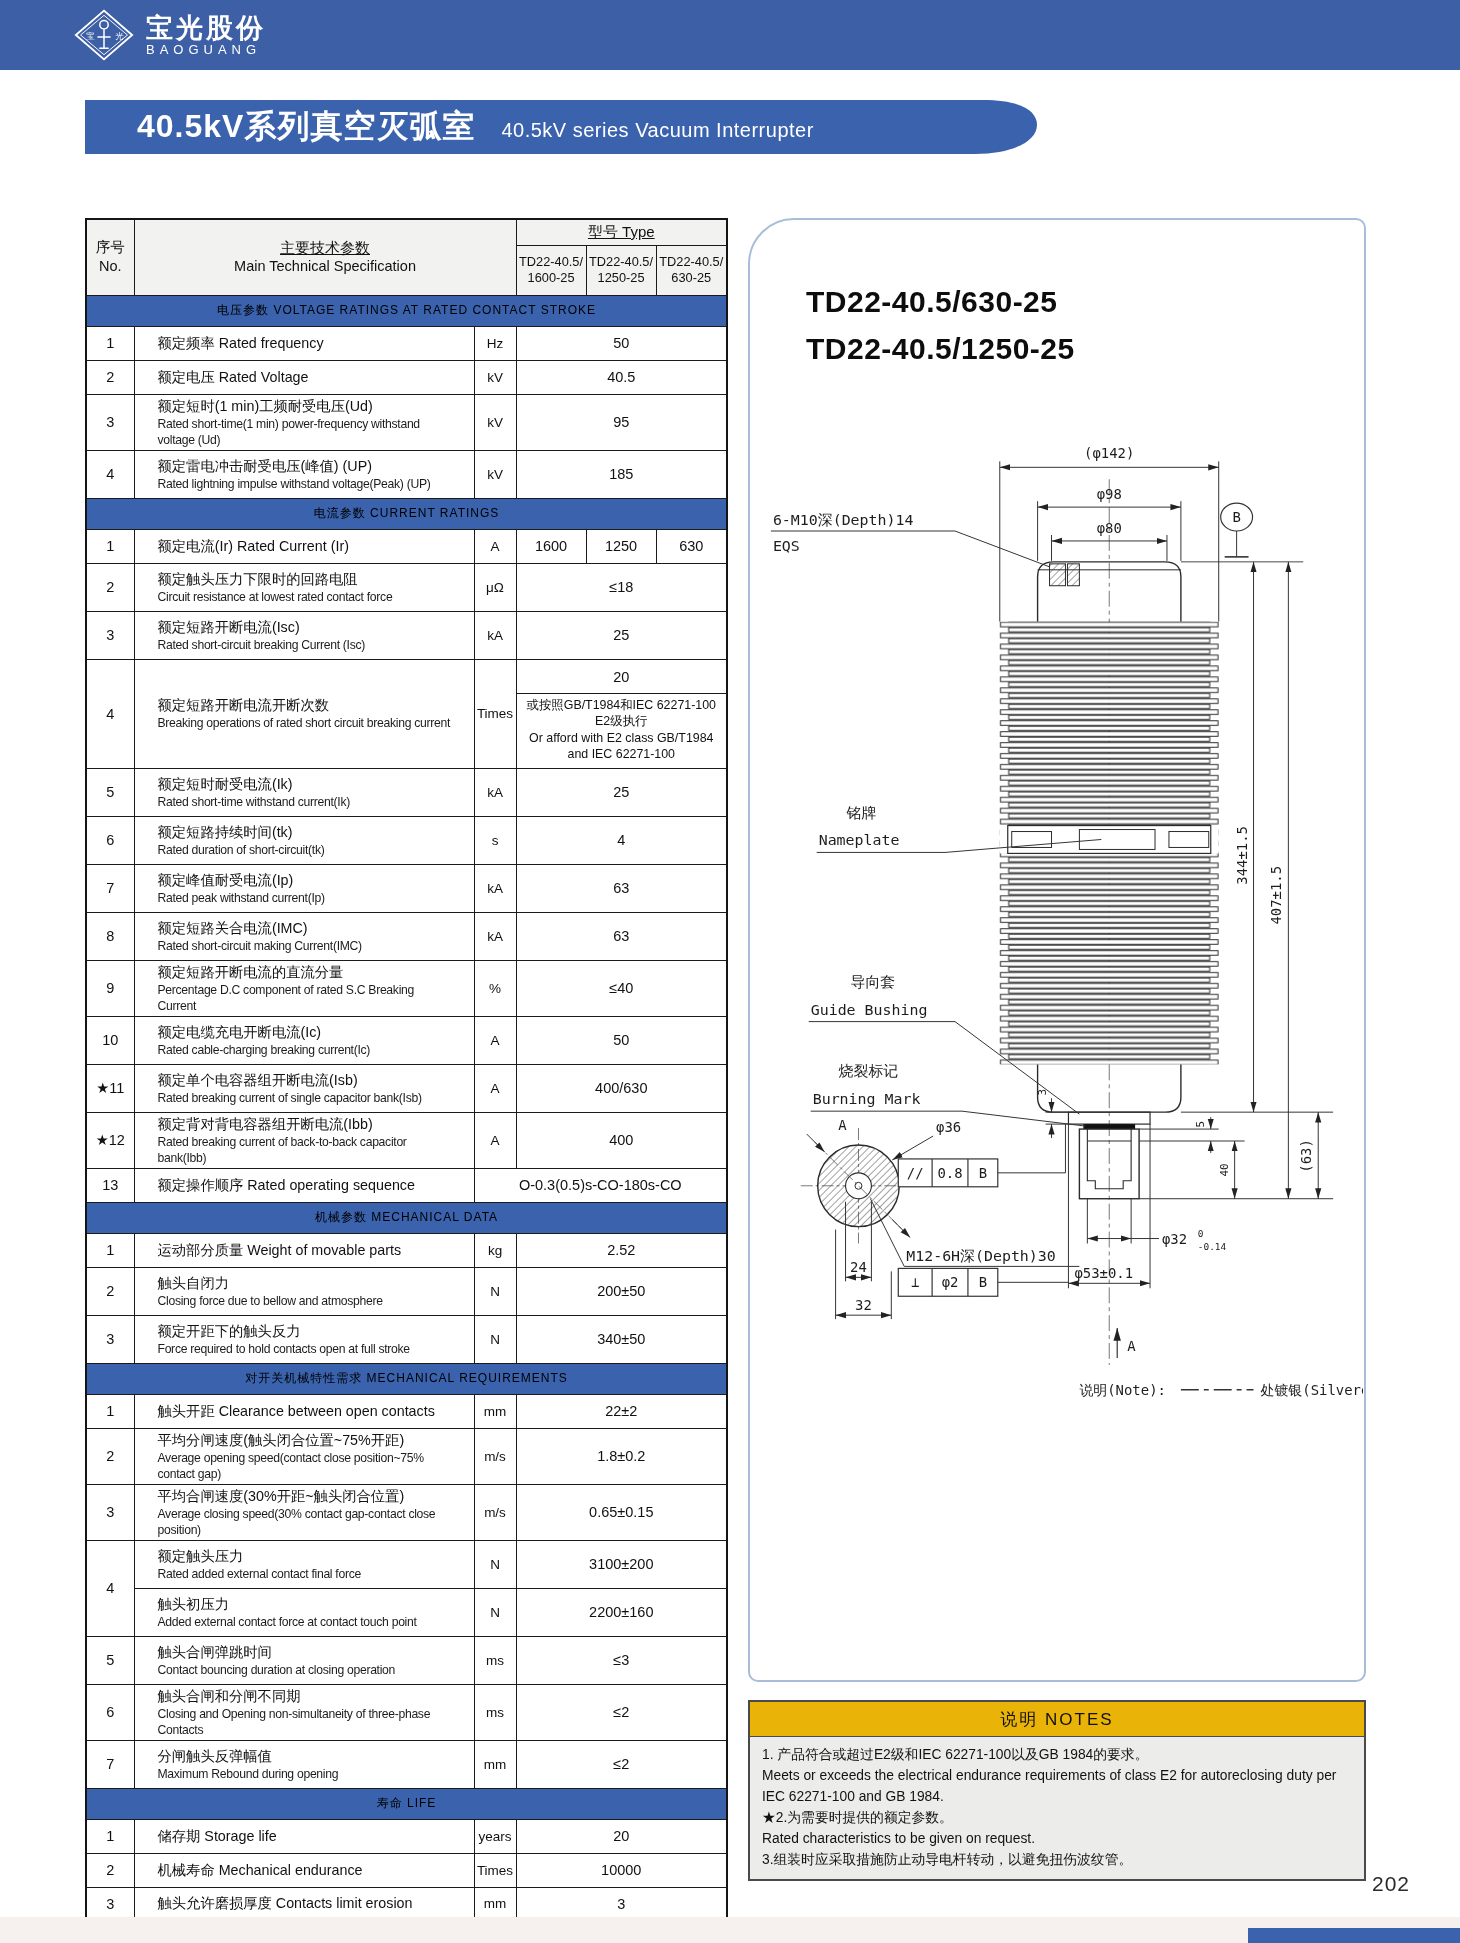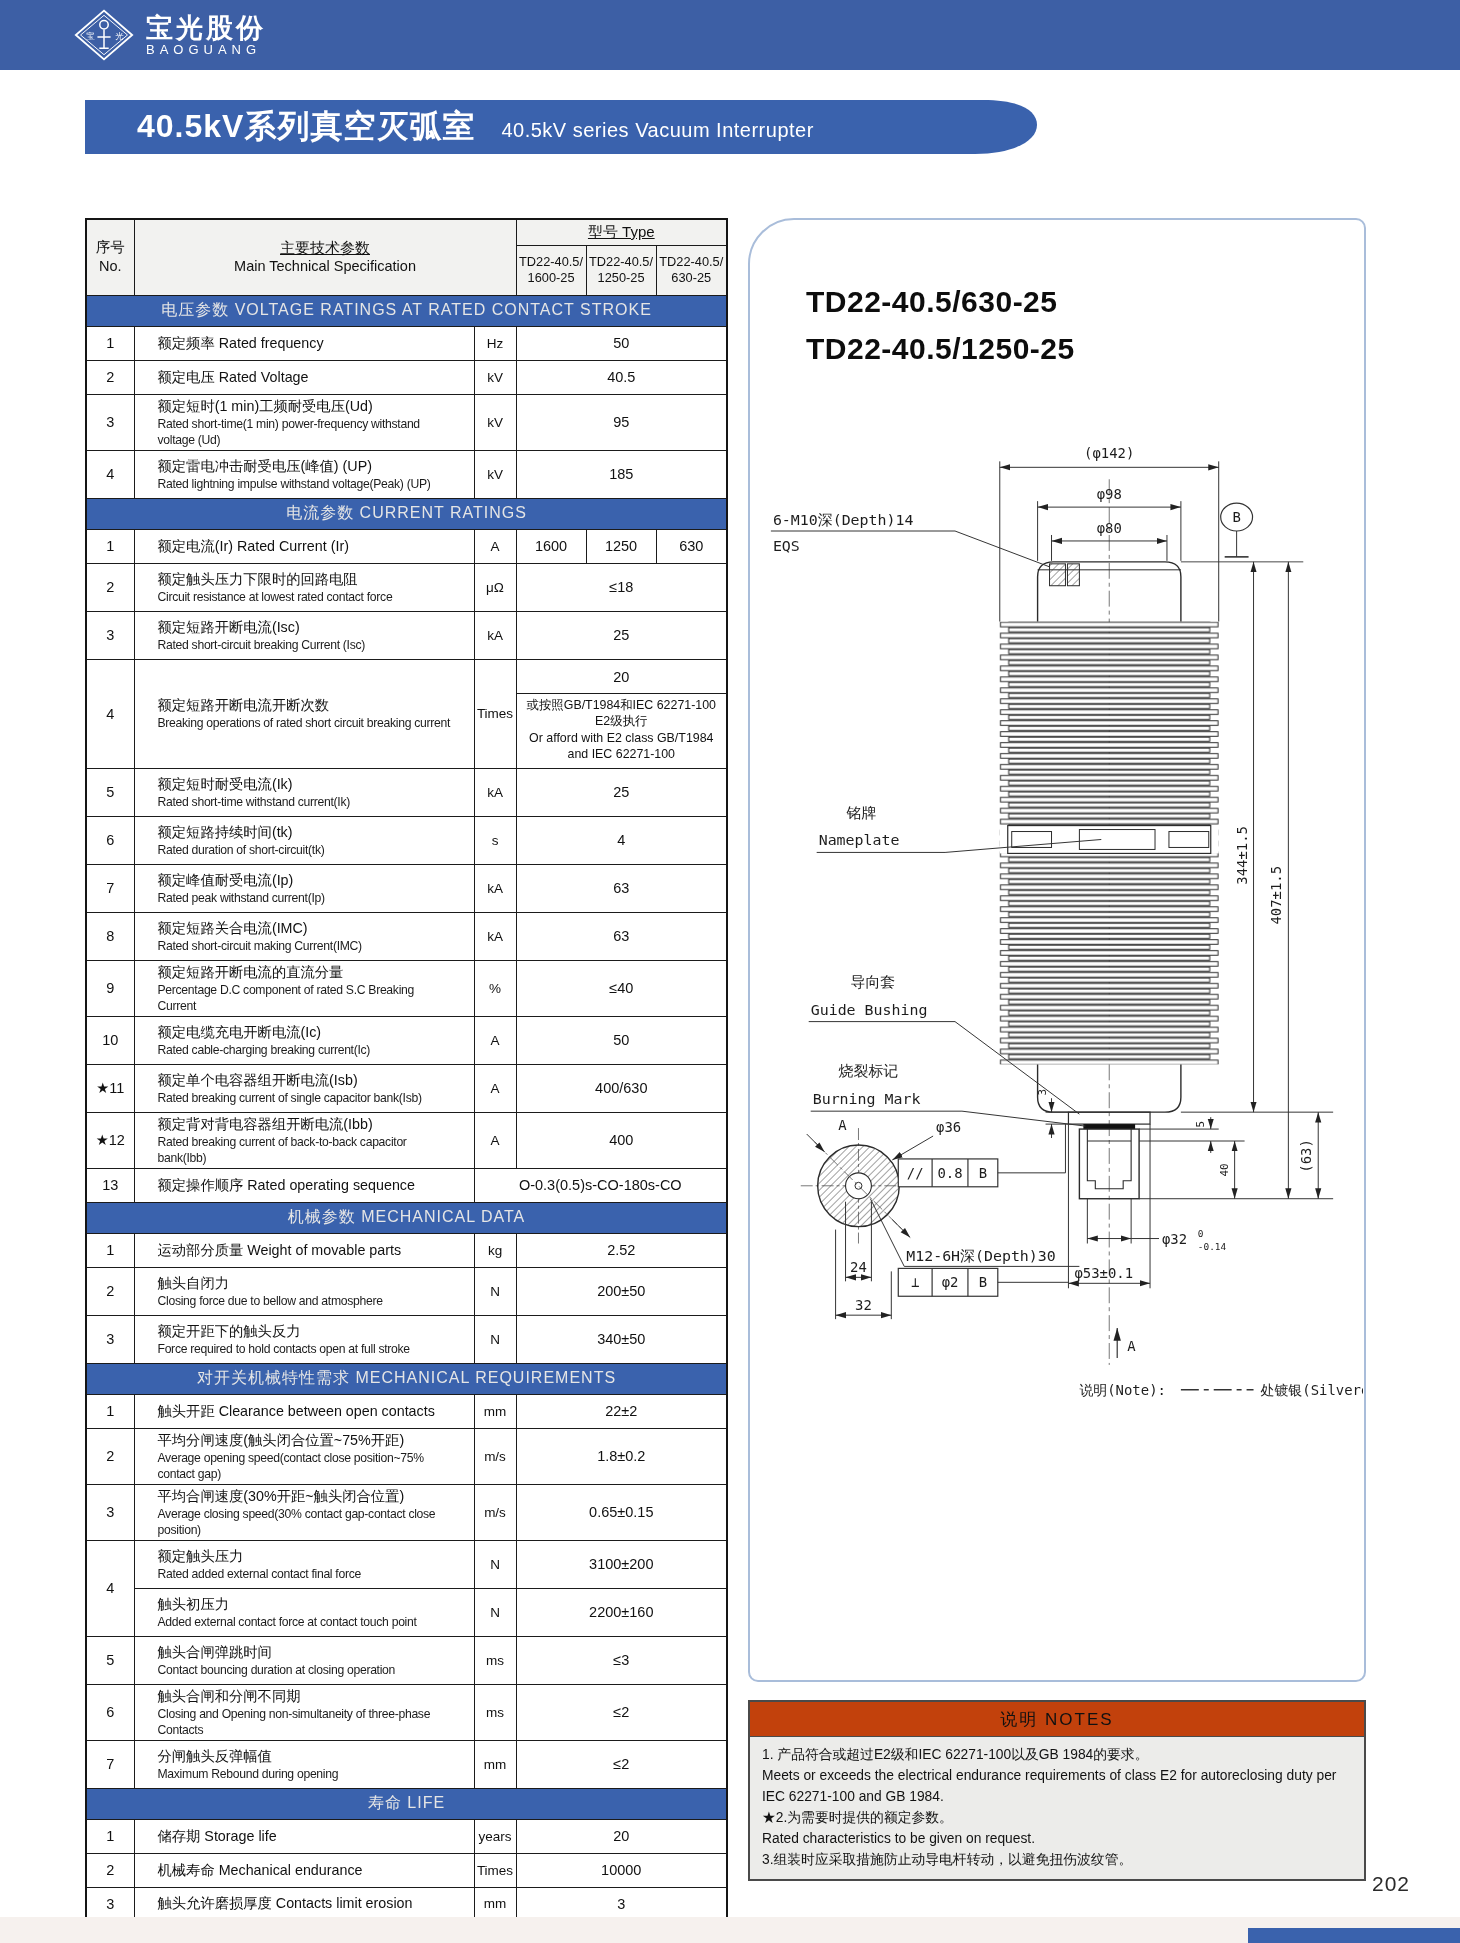--- a/index.html
+++ b/index.html
@@ -26,21 +26,21 @@
   .titleband .en{color:#fff;font-size:20px;letter-spacing:0.5px;padding-top:6px;}
 
   
   table.spec{position:absolute;left:85px;top:218px;width:641px;border-collapse:collapse;table-layout:fixed;border:2.5px solid #151515;}
   table.spec td,table.spec th{border:1.4px solid #1b1b1b;vertical-align:middle;font-weight:normal;}
   th.corner,th.typehead,th.typecell{background:#f2f2f0;}
   th.corner .l1,th.typehead{font-size:15px;text-decoration:underline;}
   th.corner{font-size:14.5px;line-height:19px;}
   th.typehead{height:26px;}
   th.typecell{height:50px;font-size:12.8px;line-height:16px;}
-  tr.band td{background:var(--brand-blue);color:#e5e5e5;text-align:center;font-size:16px;height:31px;letter-spacing:1px;}
+  tr.band td{background:var(--brand-blue);color:#000000;text-align:center;font-size:12px;height:31px;letter-spacing:1px;}
   tr.h1{height:34px;}
   tr.h2{height:48px;}
   td.no{text-align:center;font-size:14.5px;}
   td.spec-cell{padding:2px 23px;}
   td.spec-cell .zh{font-size:14.3px;line-height:19px;}
   td.spec-cell .en{font-size:12.2px;line-height:16px;letter-spacing:-0.3px;color:#1c1c1c;}
   td.unit{text-align:center;font-size:13.5px;}
   td.val{text-align:center;font-size:14.5px;}
   .v4top{height:34px;line-height:34px;text-align:center;font-size:14.5px;border-bottom:1.4px solid #1b1b1b;}
   .v4bot{padding:3px 2px 5px;text-align:center;}
@@ -51,21 +51,21 @@
   .models{position:absolute;left:56px;top:58px;}
   .models div{font-size:30px;font-weight:bold;line-height:47px;letter-spacing:0.5px;color:#0d0d0d;}
   svg.draw{position:absolute;left:1px;top:205px;}
   svg.draw text{fill:#1d1d1d;font-family:"DejaVu Sans Mono",monospace;}
   .dimtxt{font-size:14px;}
   .dimtxt-s{font-size:11px;}
   .lbltxt{font-size:15px;}
 
   
   .notes{position:absolute;left:748px;top:1700px;width:618px;border:2px solid #4a4a4a;background:var(--notes-bg);}
-  .notes .nhead{height:35px;line-height:35px;text-align:center;font-size:17px;border-bottom:1.5px solid #4a4a4a;background:#c2410c;letter-spacing:2px;}
+  .notes .nhead{height:35px;line-height:35px;text-align:center;font-size:17px;border-bottom:1.5px solid #4a4a4a;background:#eab308;letter-spacing:2px;}
   .notes .nbody{padding:7px 12px 9px;}
   .notes .nbody div{font-size:13.8px;line-height:21px;color:#121212;}
 
   .pagenum{position:absolute;left:1372px;top:1872px;font-size:21px;color:#2a2a2a;letter-spacing:1px;}
   .bstrip{position:absolute;left:0;bottom:0;width:1460px;height:26px;background:var(--strip-bg);}
   .bbar{position:absolute;right:0;bottom:0;width:212px;height:15px;background:var(--brand-blue);}
 </style>
 </head>
 <body>
 

